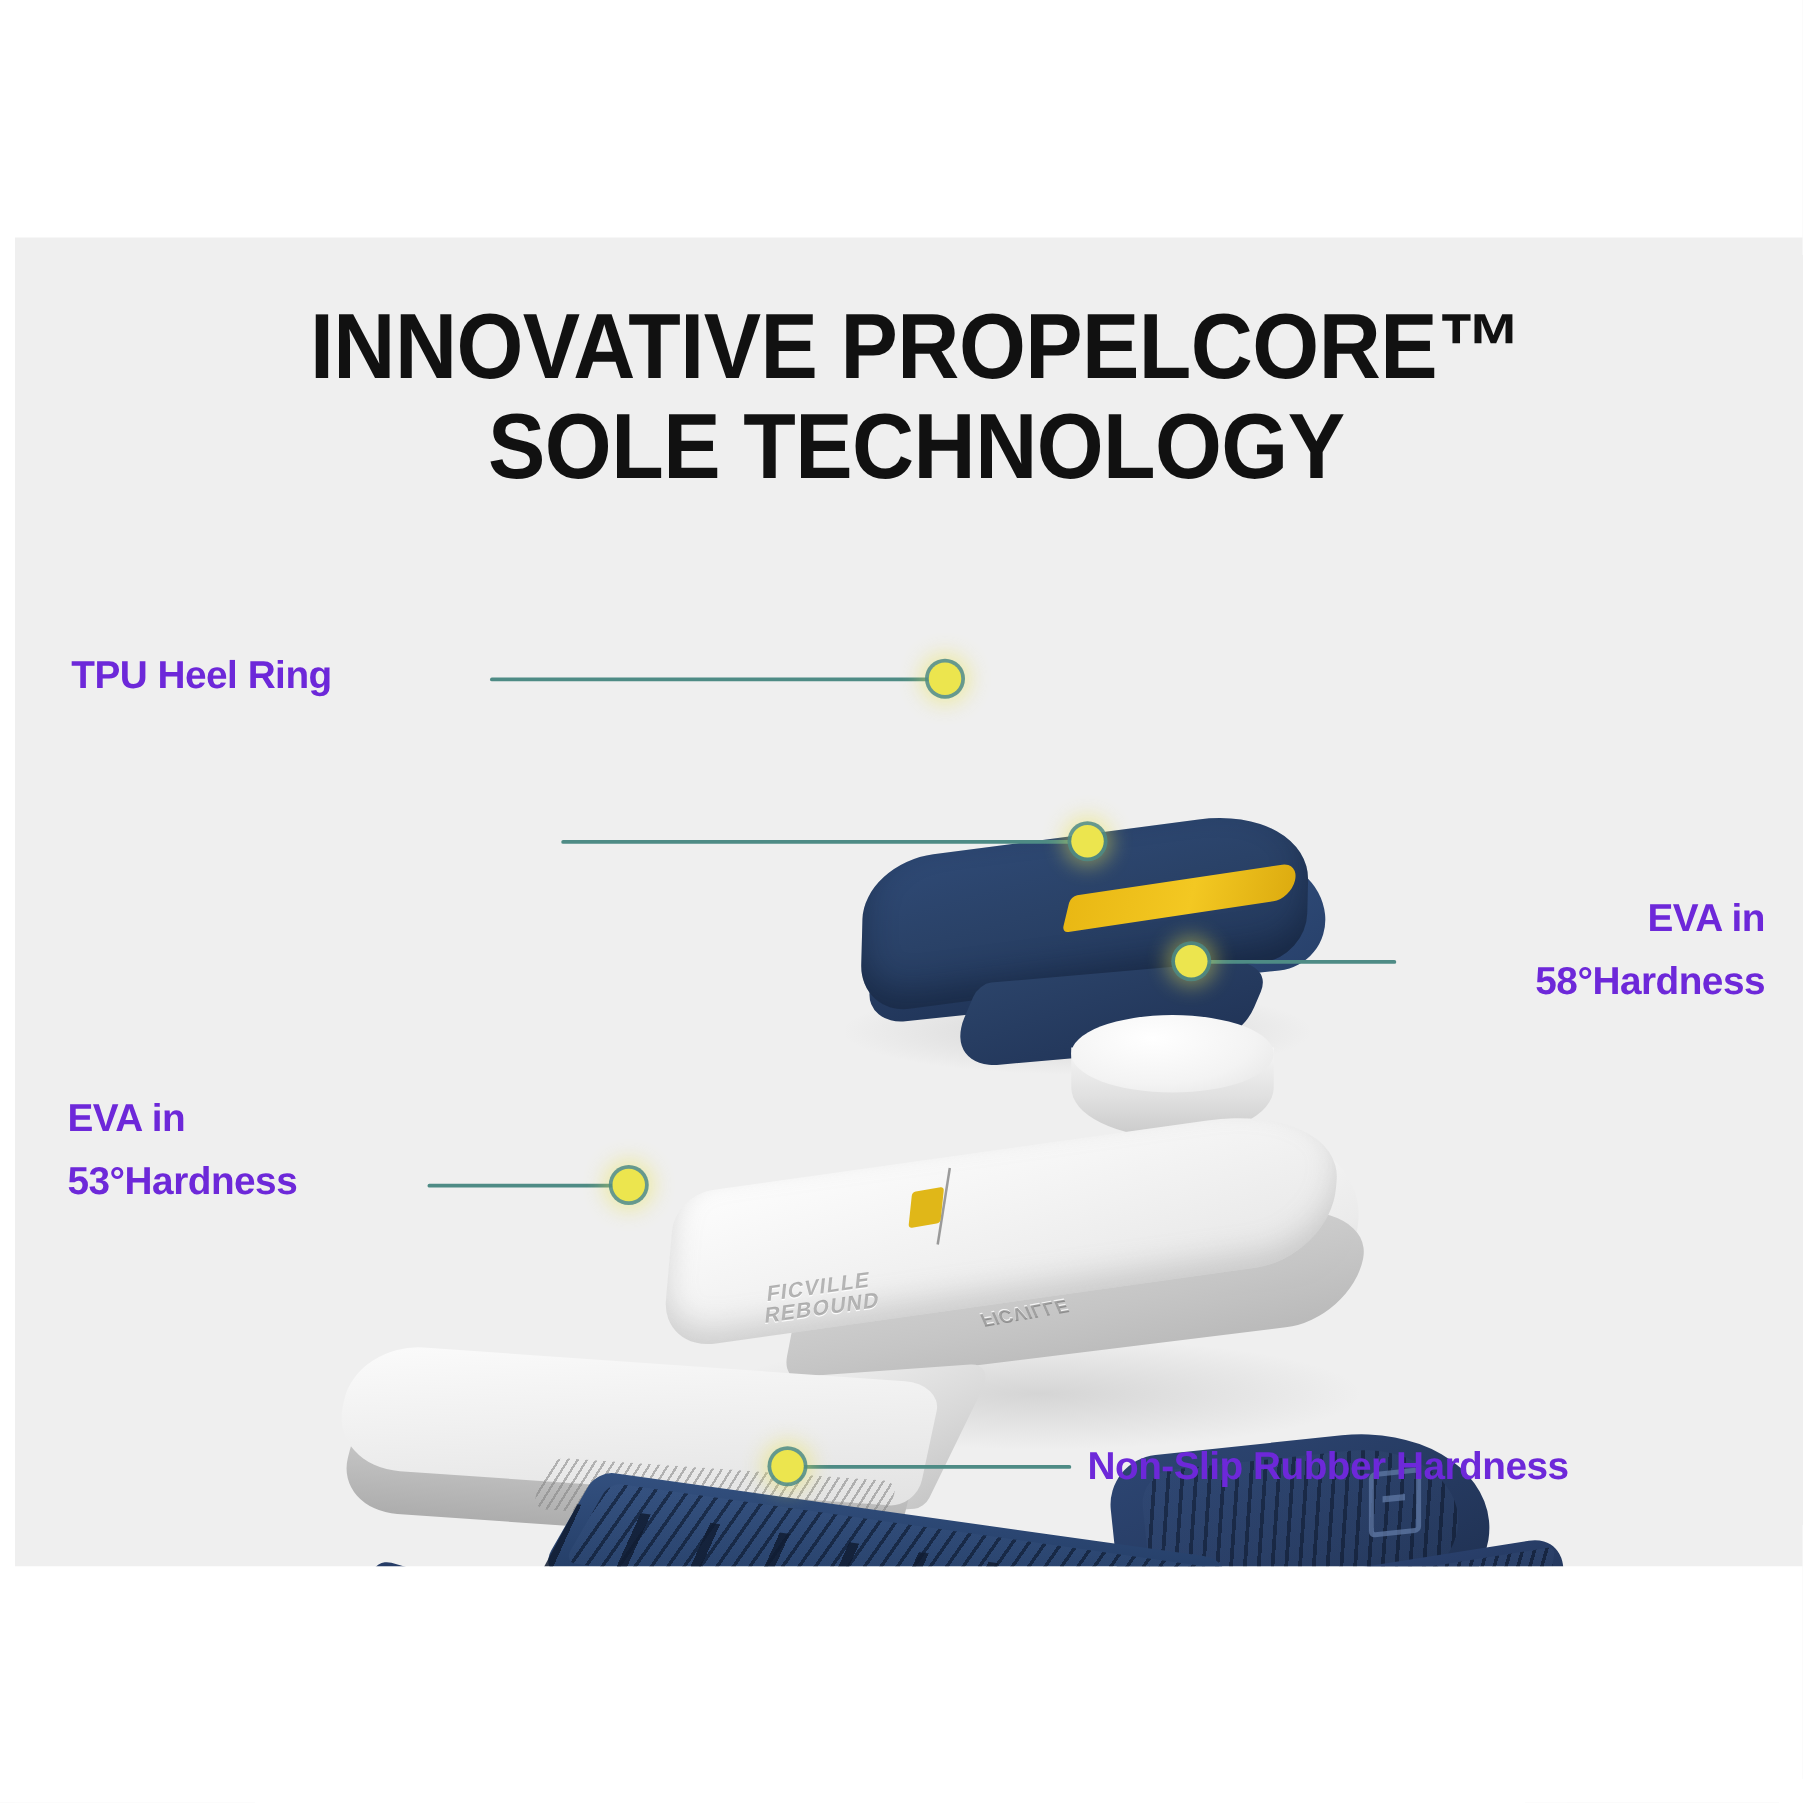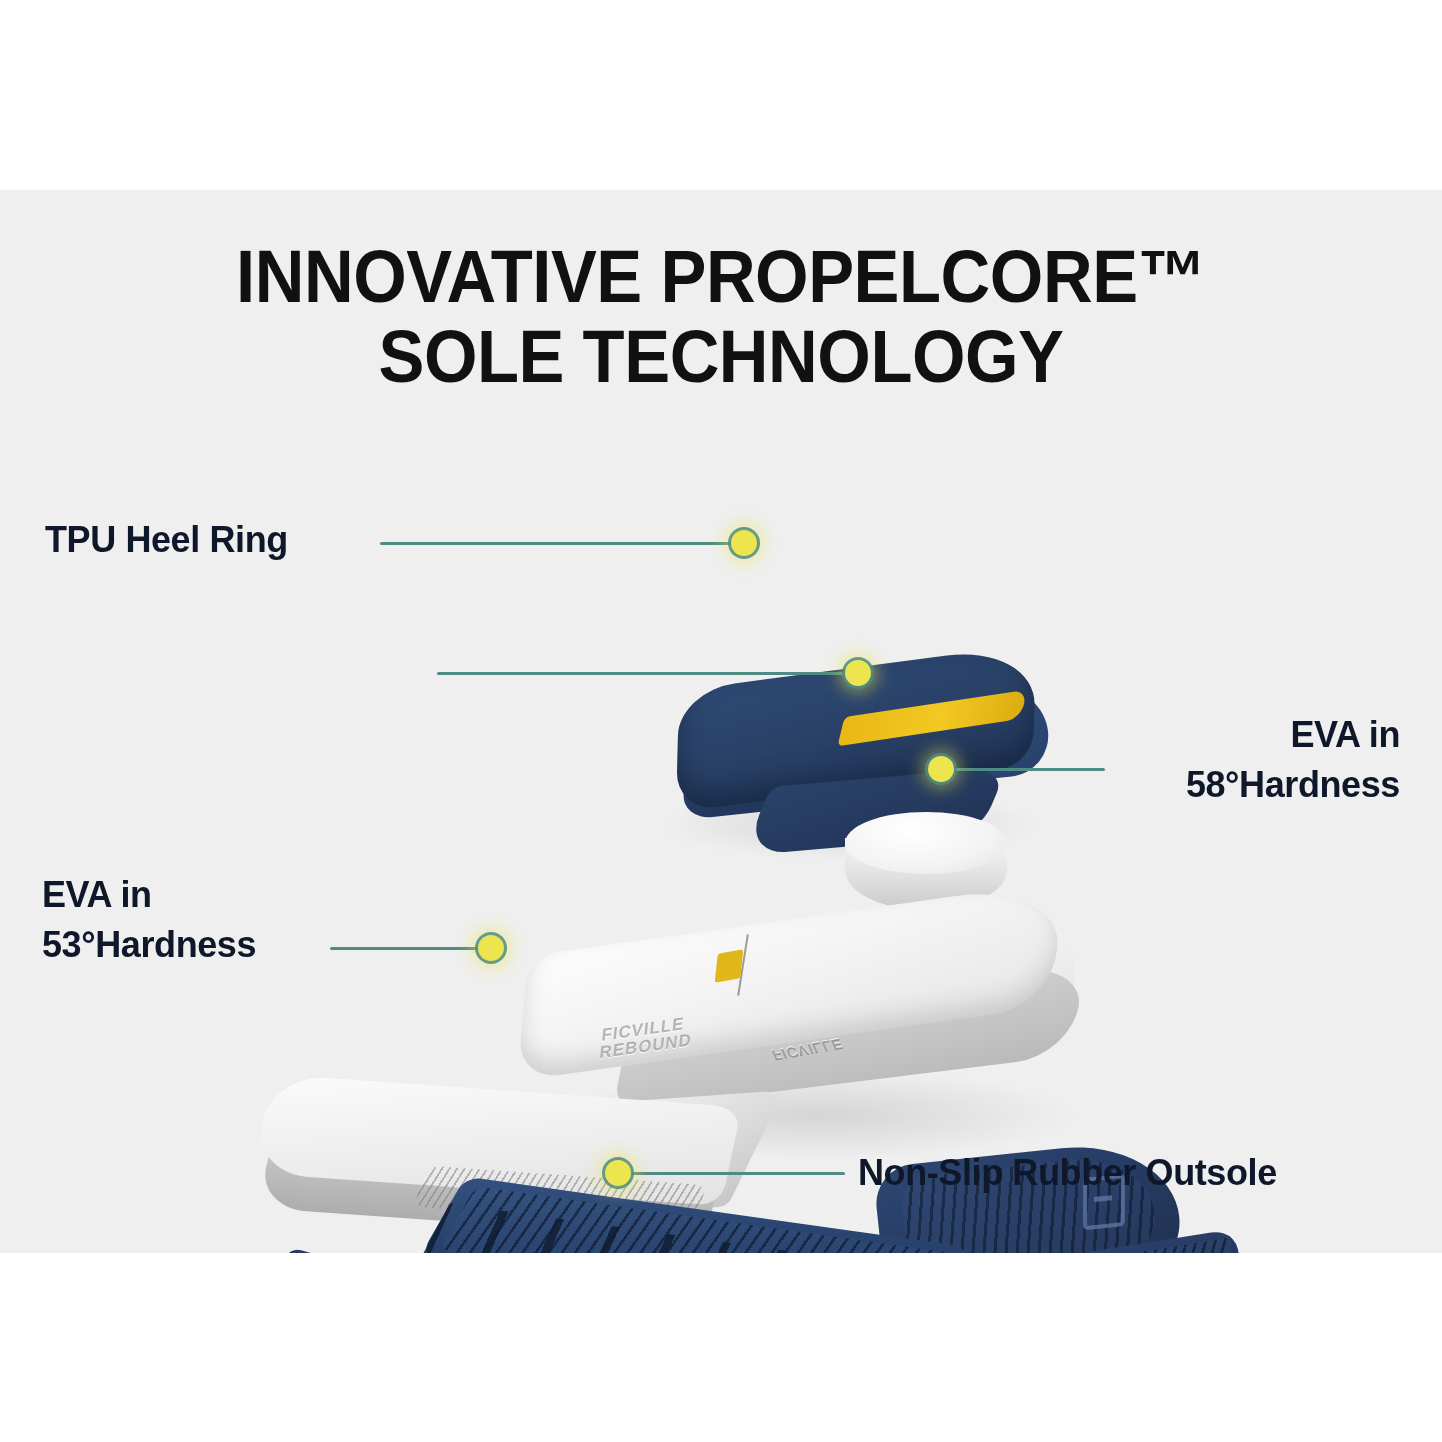--- a/index.html
+++ b/index.html
@@ -12,20 +12,21 @@
     height: 1442px;
     font-family: "Liberation Sans", sans-serif;
     overflow: hidden;
   }
 
   #stage {
     position: relative;
     width: 1242px;
     height: 1442px;
     background: #ffffff;
+    margin-left: 12px;
   }
 
   
   .media-panel {
     position: absolute;
     left: 0;
     top: 190px;
     width: 1442px;
     height: 1063px;
     background: #efefef;
@@ -46,24 +47,24 @@
     line-height: 80px;
     letter-spacing: -0.5px;
     transform: scaleX(0.93);
     transform-origin: center top;
     white-space: pre-line;
   }
 
   
   .callout {
     position: absolute;
-    color: #0f172a;
+    color: #6d28d9;
     font-family: "Liberation Sans", sans-serif;
     font-weight: bold;
-    font-size: 36px;
+    font-size: 31px;
     line-height: 50px;
     letter-spacing: -0.4px;
     white-space: pre-line;
   }
   .callout.right-align { text-align: right; }
 
   
   .leader {
     position: absolute;
     height: 3px;
@@ -377,18 +378,18 @@
     <div class="callout right-align" style="right:42px; top:520px; width:420px;">EVA in
 58°Hardness</div>
     <div class="leader" style="left:950px; top:578px; width:155px;"></div>
     <div class="marker" style="left:928px; top:566px;"></div>
 
     <div class="callout" style="left:42px; top:680px; width:330px;">EVA in
 53°Hardness</div>
     <div class="leader" style="left:330px; top:757px; width:160px;"></div>
     <div class="marker" style="left:478px; top:745px;"></div>
 
-    <div class="callout" style="left:858px; top:958px; width:550px;">Non-Slip Rubber Outsole</div>
+    <div class="callout" style="left:858px; top:958px; width:550px;">Non-Slip Rubber Hardness</div>
     <div class="leader" style="left:630px; top:982px; width:215px;"></div>
     <div class="marker" style="left:605px; top:970px;"></div>
 
   </div>
 </div>
 
 </body></html>

